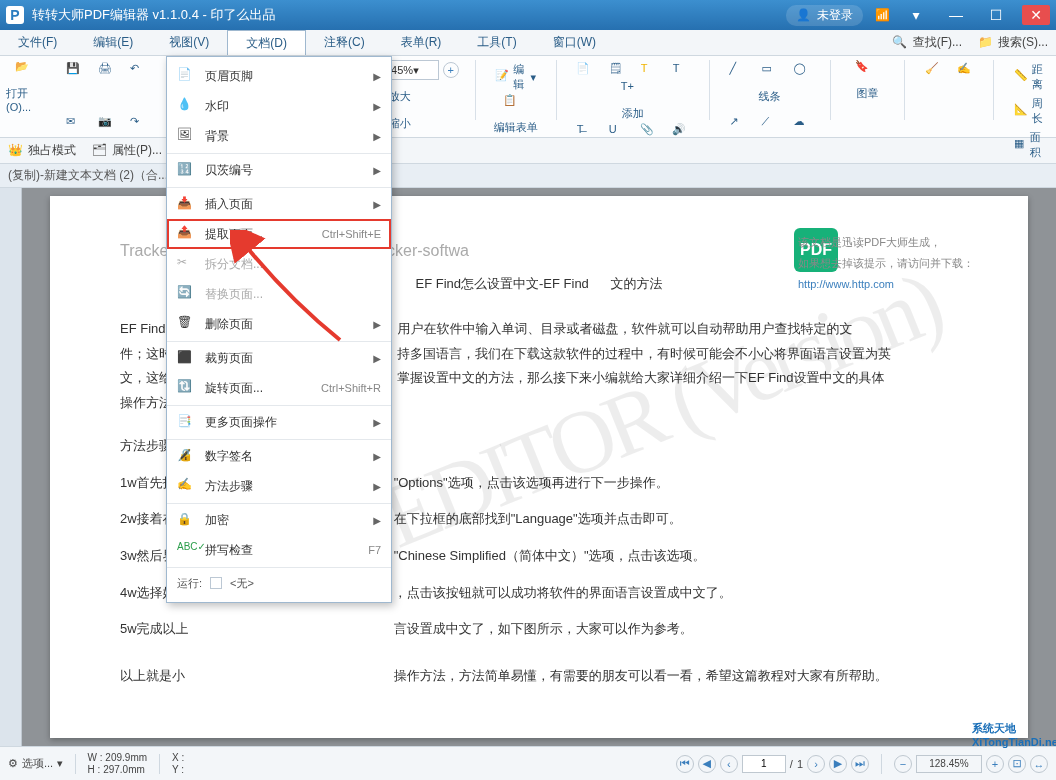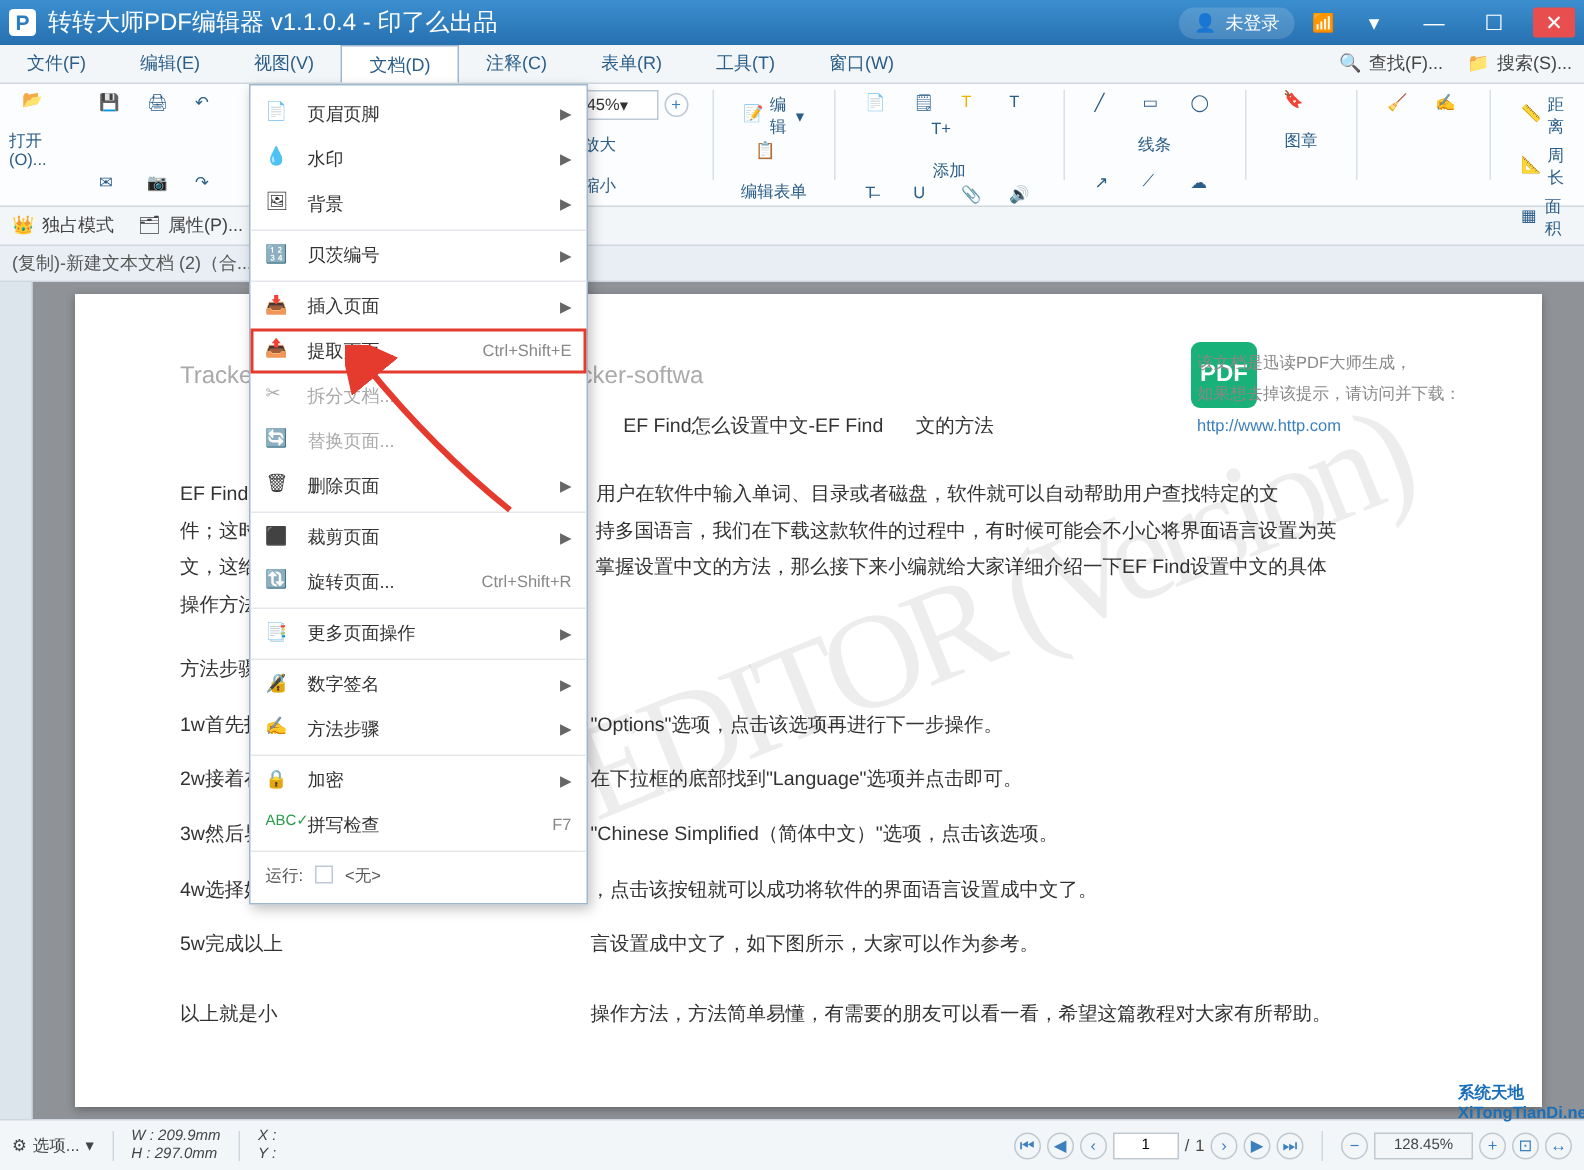--- a/index.html
+++ b/index.html
@@ -1,20 +1,20 @@
 <!DOCTYPE html>
 <html><head>
 <meta charset="utf-8">
 <style>
 * { margin: 0; padding: 0; box-sizing: border-box; font-family: "Microsoft YaHei", sans-serif; }
 body { width: 1056px; height: 780px; background: #fff; overflow: hidden; position: relative; font-size: 12px; }
 
 .titlebar { height: 30px; background: linear-gradient(#3c8fcf,#2670b0); color: #fff; display: flex; align-items: center; padding: 0 6px; }
 .titlebar .logo { width: 18px; height: 18px; background: #fff; color: #2a7dc0; border-radius: 3px; display: flex; align-items: center; justify-content: center; font-weight: bold; margin-right: 8px; font-size: 14px;}
-.titlebar .title { flex: 1; font-size: 16px; }
+.titlebar .title { flex: 1; font-size: 13px; }
 .titlebar .right { display: flex; align-items: center; gap: 12px; }
 .titlebar .user { background: rgba(255,255,255,.15); padding: 2px 10px; border-radius: 10px; display: flex; align-items: center; gap: 6px; }
 .titlebar .winbtn { width: 28px; height: 20px; display: flex; align-items: center; justify-content: center; font-size: 14px; cursor: pointer;}
 .titlebar .winbtn.close { background: #e84e4e; border-radius: 2px;}
 
 .menubar { height: 26px; background: #f3f6f9; border-bottom: 1px solid #cfd8e0; display: flex; align-items: stretch; }
 .menubar .m { padding: 0 18px; display: flex; align-items: center; color: #2a5d87; cursor: pointer; }
 .menubar .m.active { background: #fff; border: 1px solid #9fb8cf; border-bottom: none; }
 .menubar .spacer { flex: 1; }
 .menubar .rbtn { display: flex; align-items: center; gap: 4px; padding: 0 8px; color: #444; cursor: pointer; }
@@ -57,21 +57,21 @@
 .dropdown .di .arr { color: #666; font-size: 10px; }
 .dropdown .di.disabled { color: #aaa; }
 .dropdown .di.highlight { outline: 2px solid #e53a2e; outline-offset: -2px; }
 .dropdown .run { height: 26px; display: flex; align-items: center; padding: 15px 10px; gap: 8px; color: #555; border-top: 1px solid #e4e8ec; margin-top: 2px; font-size: 11px;}
 
 .red-arrow { position: absolute; top: 230px; left: 230px; z-index: 60; pointer-events: none;}
 
 .statusbar { position: absolute; bottom: 0; left: 0; right: 0; height: 34px; background: #f3f6f9; border-top: 1px solid #cfd8e0; display: flex; align-items: center; padding: 0 8px; font-size: 11px; color: #444; gap: 12px;}
 .statusbar .sbtn { display: flex; align-items: center; gap: 4px; cursor: pointer;}
 .statusbar .sep { width: 1px; height: 20px; background: #cfd8e0; }
-.statusbar .dims { display: flex; flex-direction: column; line-height: 1.2; font-size: 10px; font-style: italic;}
+.statusbar .dims { display: flex; flex-direction: column; line-height: 1.2; font-size: 10px;}
 .statusbar .spacer { flex: 1; }
 .statusbar .nav { display: flex; align-items: center; gap: 4px;}
 .statusbar .nb { width: 18px; height: 18px; border: 1px solid #bfc8d0; border-radius: 50%; display: flex; align-items: center; justify-content: center; cursor: pointer; color:#3b7fbd;}
 .statusbar .pginput { width: 44px; height: 18px; border: 1px solid #bfc8d0; text-align: center; font-size: 10px;}
 .statusbar .zbox { width: 66px; height: 18px; border: 1px solid #bfc8d0; text-align: center; font-size: 10px; display: flex; align-items: center; justify-content: center;}
 
 .corner-badge { position: absolute; right: 4px; bottom: 28px; width: 84px; height: 36px; z-index: 40; display:flex; align-items:center; gap:4px;}
 .corner-badge .c { width: 34px; height: 34px; border-radius: 50%; background: radial-gradient(#6fc3f7,#1a6fb8); }
 .corner-badge .t { font-size: 11px; color: #1a6fb8; font-weight: bold;}
 </style>

